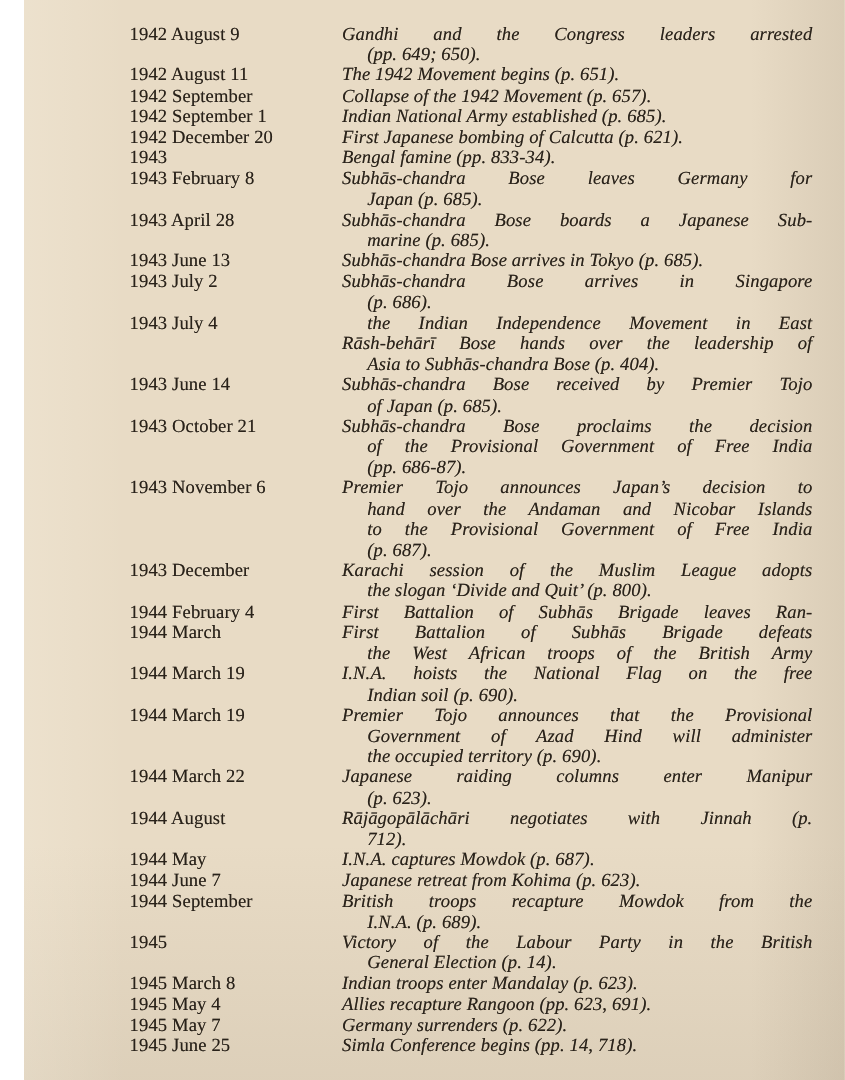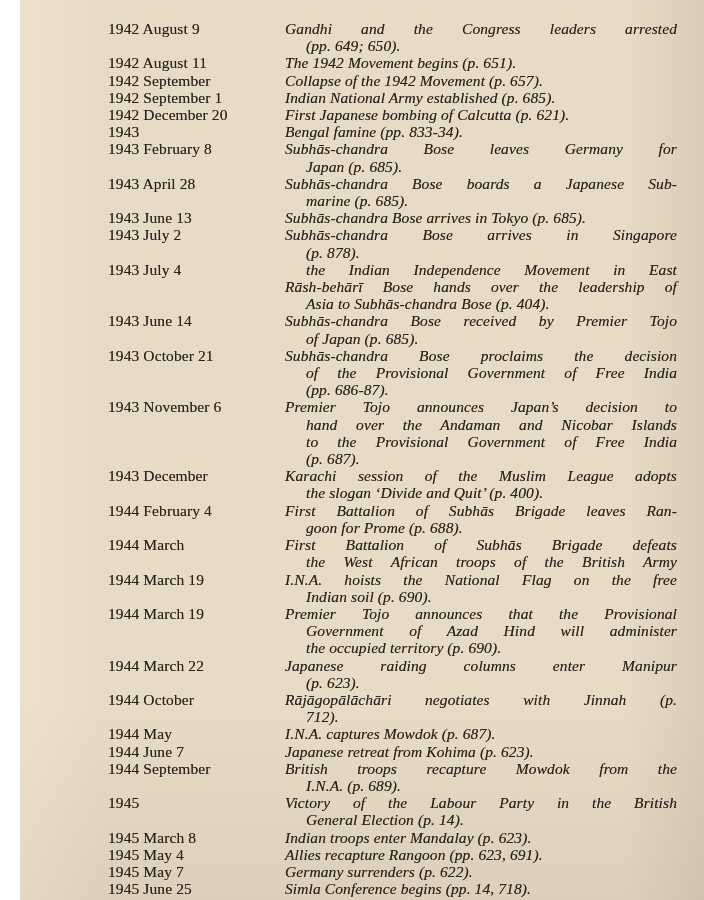--- a/index.html
+++ b/index.html
@@ -126,21 +126,21 @@
     <div class="date">1943 June 13</div>
     <div class="desc">
           <div class="line">Subhās-chandra Bose arrives in Tokyo (p. 685).</div>
         </div>
   </div>
 
   <div class="row">
     <div class="date">1943 July 2</div>
     <div class="desc">
           <div class="line j">Subhās-chandra Bose arrives in Singapore</div>
-          <div class="line cont">(p. 878).</div>
+          <div class="line cont">(p. 686).</div>
         </div>
   </div>
 
   <div class="row">
     <div class="date">1943 July 4</div>
     <div class="desc">
           <div class="line cont j">the Indian Independence Movement in East</div>
           <div class="line j">Rāsh-behārī Bose hands over the leadership of</div>
           <div class="line cont">Asia to Subhās-chandra Bose (p. 404).</div>
         </div>
@@ -170,29 +170,28 @@
           <div class="line cont j">hand over the Andaman and Nicobar Islands</div>
           <div class="line cont j">to the Provisional Government of Free India</div>
           <div class="line cont">(p. 687).</div>
         </div>
   </div>
 
   <div class="row">
     <div class="date">1943 December</div>
     <div class="desc">
           <div class="line j">Karachi session of the Muslim League adopts</div>
-          <div class="line cont">the slogan ‘Divide and Quit’ (p. 400).</div>
+          <div class="line cont">the slogan ‘Divide and Quit’ (p. 800).</div>
         </div>
   </div>
 
   <div class="row">
     <div class="date">1944 February 4</div>
     <div class="desc">
           <div class="line j">First Battalion of Subhās Brigade leaves Ran-</div>
-          <div class="line cont">goon for Prome (p. 688).</div>
         </div>
   </div>
 
   <div class="row">
     <div class="date">1944 March</div>
     <div class="desc">
           <div class="line j">First Battalion of Subhās Brigade defeats</div>
           <div class="line cont j">the West African troops of the British Army</div>
         </div>
   </div>
@@ -216,21 +215,21 @@
 
   <div class="row">
     <div class="date">1944 March 22</div>
     <div class="desc">
           <div class="line j">Japanese raiding columns enter Manipur</div>
           <div class="line cont">(p. 623).</div>
         </div>
   </div>
 
   <div class="row">
-    <div class="date">1944 October</div>
+    <div class="date">1944 August</div>
     <div class="desc">
           <div class="line j">Rājāgopālāchāri negotiates with Jinnah (p.</div>
           <div class="line cont">712).</div>
         </div>
   </div>
 
   <div class="row">
     <div class="date">1944 May</div>
     <div class="desc">
           <div class="line">I.N.A. captures Mowdok (p. 687).</div>

